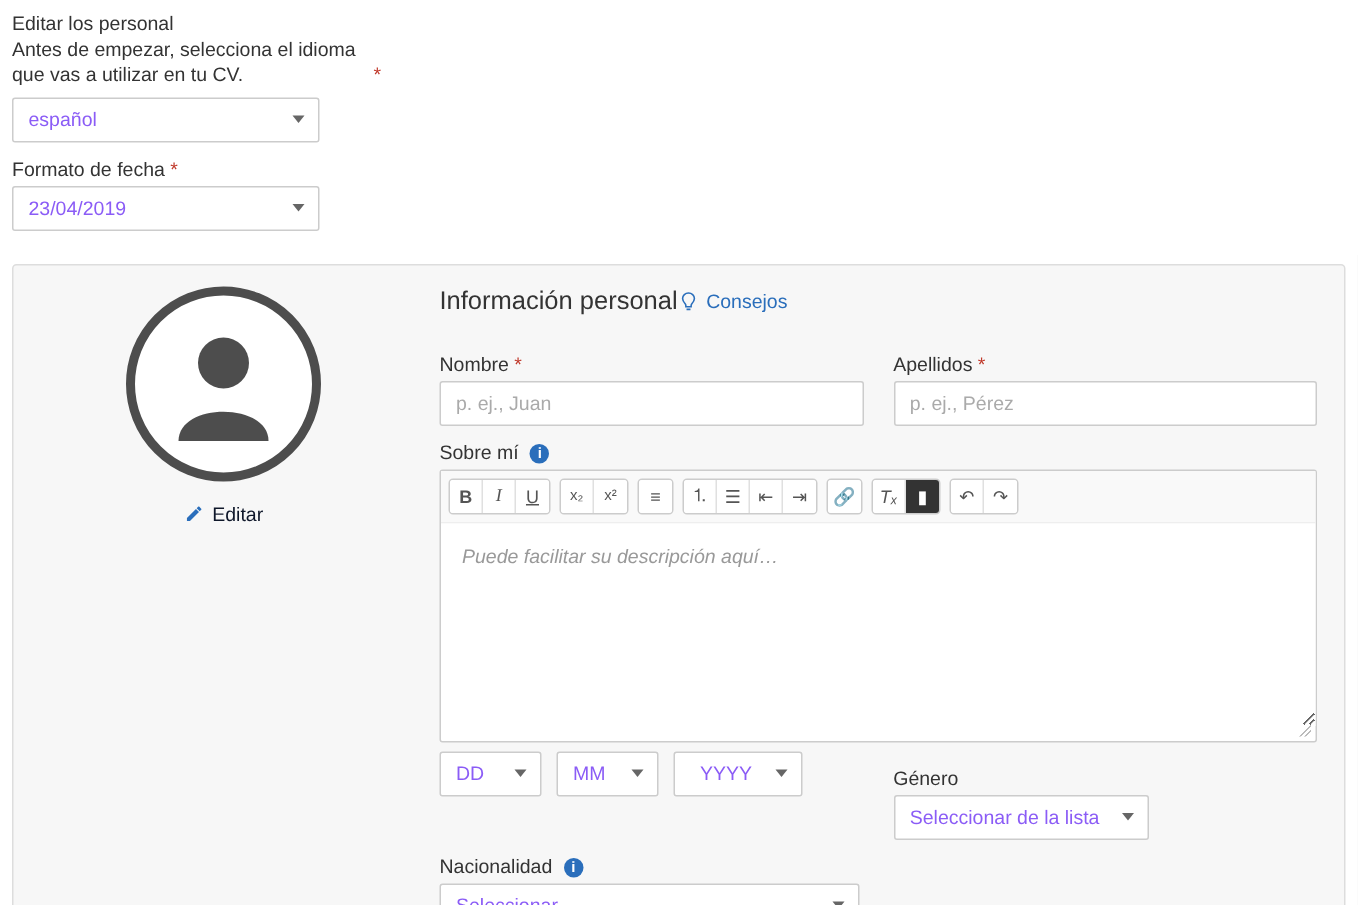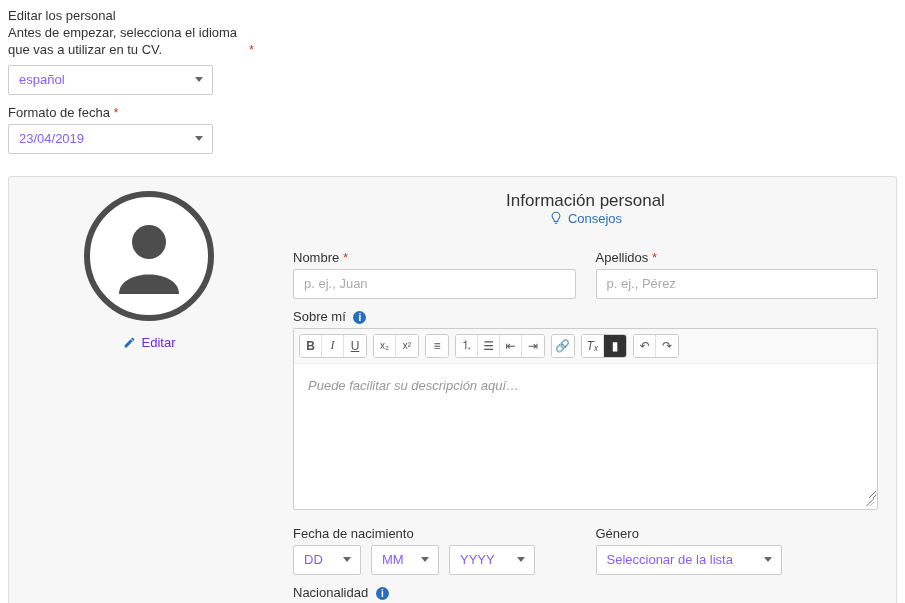--- a/index.html
+++ b/index.html
@@ -30,23 +30,23 @@
     margin-top: 22px; border: 1px solid #ddd; border-radius: 3px;
     background: #f7f7f7; padding: 14px 0 0 0; min-height: 445px;
     display: flex;
   }
   .left-col { width: 280px; text-align: center; padding: 0 10px; }
   .avatar-circle {
     width: 130px; height: 130px; border-radius: 50%; border: 6px solid #4d4d4d;
     background: #fff; margin: 0 auto; display: flex; align-items: center; justify-content: center;
   }
   .avatar-inner { width: 100%; height: 100%; display:flex; align-items:center; justify-content:center; }
-  .edit-link { color: #6d28d9; font-size: 13px; margin-top: 14px; display: inline-flex; align-items: center; gap: 6px; cursor: pointer; }
+  .edit-link { color: #0f172a; font-size: 13px; margin-top: 14px; display: inline-flex; align-items: center; gap: 6px; cursor: pointer; }
   .right-col { flex: 1; padding: 0 18px 18px 4px; }
-  .section-hdr { display: flex; align-items: center; margin-bottom: 14px; flex-direction: column; }
+  .section-hdr { display: flex; align-items: center; margin-bottom: 14px; }
   .section-hdr h2 { font-size: 17px; font-weight: 400; color: #333; margin: 0; }
   .tips { color: #2a6ebb; font-size: 13px; display: inline-flex; align-items: center; gap: 5px; cursor: pointer; }
   .row2 { display: flex; gap: 20px; }
   .col { flex: 1; }
   .input-text {
     width: 100%; height: 30px; border: 1px solid #ccc; background: #fff;
     padding: 0 10px; font-size: 13px; border-radius: 2px;
   }
   .input-text::placeholder { color: #aaa; }
   .info-icon {
@@ -185,30 +185,29 @@
             <button class="tb-btn">↶</button>
             <button class="tb-btn">↷</button>
           </div>
         </div>
         <div class="editor-body" contenteditable="true" style="">Puede facilitar su descripción aquí…</div>
         <div class="resize-handle"></div>
       </div>
 
       <div class="dob-row" style="margin-top:6px;">
         <div style="flex:1;">
-          <div class="field-label">Fecha de nacimiento</div>
           <div class="dob-selects">
             <div class="select-wrap"><button class="select-btn" style="text-align:left;">DD</button></div>
             <div class="select-wrap"><button class="select-btn" style="text-align:left;">MM</button></div>
-            <div class="select-wrap yyyy"><button class="select-btn" style="text-align:left;">YYYY</button></div>
+            <div class="select-wrap yyyy"><button class="select-btn" style="text-align:center;">YYYY</button></div>
           </div>
         </div>
         <div style="flex:1;">
           <div class="field-label">Género</div>
-          <div class="select-wrap" style="width:186px;"><button class="select-btn" style="text-align:left;">Seleccionar de la lista</button></div>
+          <div class="select-wrap" style="width:170px;"><button class="select-btn" style="text-align:left;">Seleccionar de la lista</button></div>
         </div>
       </div>
 
       <div class="field-label">
         <span>Nacionalidad</span>
         <span class="info-icon">i</span>
       </div>
       <div class="select-wrap" style="width:280px;"><button class="select-btn" style="text-align:left;">Seleccionar</button></div>
 
     </div>

